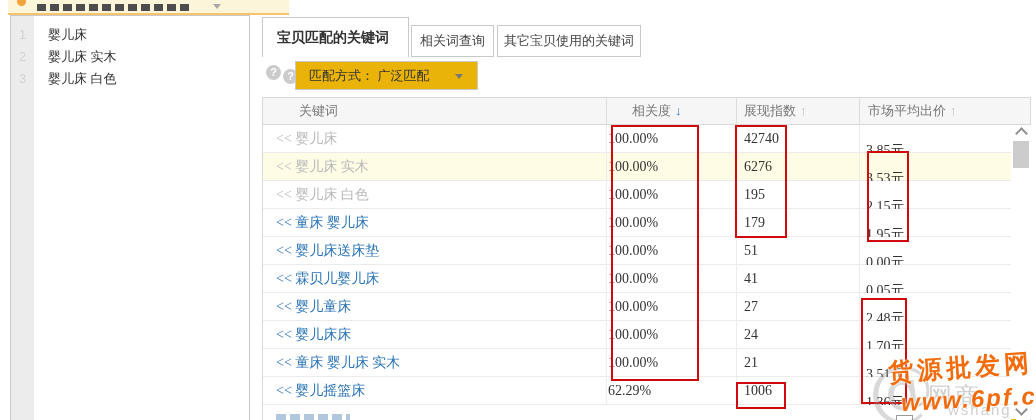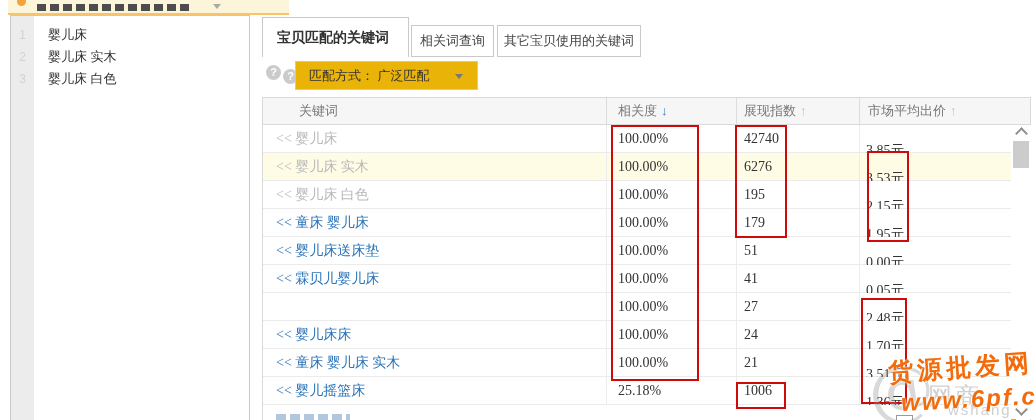--- a/index.html
+++ b/index.html
@@ -40,33 +40,33 @@
             border-left:4px solid rgba(0,0,0,0);border-right:4px solid rgba(0,0,0,0);border-top:5px solid #777;}
 
   
   .tbl{position:absolute;left:262px;top:97px;width:769px;height:323px;
        border-left:1px solid #d9d9d9;border-right:1px solid #d9d9d9;box-sizing:border-box;
        font-family:"Liberation Serif","DejaVu Serif",serif;font-size:14px;}
   .thead{position:absolute;left:0;top:0;width:100%;height:26px;line-height:26px;background:#f6f6f6;
          border-top:1px solid #d9d9d9;border-bottom:1px solid #d9d9d9;color:#777;
          font-family:"Liberation Sans","DejaVu Sans",sans-serif;font-size:13px;}
   .hc{position:absolute;top:0;height:26px;}
-  .hc1{left:13px;margin-left:23px;} .hc2{left:355px;cursor:pointer;text-align:right;} .hc3{left:481px;cursor:pointer;} .hc4{left:605px;cursor:pointer;}
+  .hc1{left:13px;margin-left:23px;} .hc2{left:369px;cursor:pointer;text-align:right;} .hc3{left:481px;cursor:pointer;} .hc4{left:605px;cursor:pointer;}
   .vsep{position:absolute;top:0;bottom:0;width:1px;background:#dcdcdc;}
   .arrow{font-size:13px;margin-left:4px;}
   .arrow-active{color:#2f7ac5;font-weight:bold;}
   .arrow-idle{color:#bdbdbd;}
 
   .rows{position:absolute;left:0;top:28px;width:748px;border-right:5px solid #eab308;box-sizing:content-box;}
   .row{position:relative;height:27px;line-height:27px;border-bottom:1px solid #ebebeb;background-color:#fff;
        background-image:linear-gradient(#ececec,#ececec),linear-gradient(#ececec,#ececec),linear-gradient(#ececec,#ececec);
        background-repeat:no-repeat;background-position:343px 0,473px 0,596px 0;background-size:1px 100%;}
   .row.hl{background-color:#fffce6;}
   .c{position:absolute;top:0;height:27px;white-space:nowrap;overflow:hidden;}
-  .c1{left:13px;width:325px;} .c2{left:355px;} .c3{left:481px;} .c4{left:603px;margin-top:12px;}
+  .c1{left:13px;width:325px;} .c2{left:345px;} .c3{left:481px;} .c4{left:603px;margin-top:12px;}
   .kw-gray .c1{color:#b9b9b9;}
   .kw-link .c1{color:#2b74b8;cursor:pointer;}
   .row-partial{position:relative;height:16px;background:#fff;}
   .smudge-kw{position:absolute;left:13px;top:9px;width:74px;height:7px;opacity:.8;
        background:repeating-linear-gradient(90deg,#9db9d4 0 10px,rgba(0,0,0,0) 10px 14px);}
   .smudge-price{position:absolute;left:633px;top:10px;width:15px;height:6px;border:1px solid #9a9a9a;border-bottom:none;}
 
   
   .sbar{position:absolute;left:748px;top:28px;width:20px;height:294px;background:#fff;}
   .sb-btn{position:absolute;left:0;width:20px;height:14px;cursor:pointer;}
@@ -181,39 +181,40 @@
         <span class="c c3">51</span>
         <span class="c c4">0.00元</span>
       </div>
       <div class="row kw-link">
         <span class="c c1">&lt;&lt; 霖贝儿婴儿床</span>
         <span class="c c2">100.00%</span>
         <span class="c c3">41</span>
         <span class="c c4">0.05元</span>
       </div>
       <div class="row kw-link">
+        <span class="c c1">&lt;&lt; 婴儿童床</span>
         <span class="c c2">100.00%</span>
         <span class="c c3">27</span>
         <span class="c c4">2.48元</span>
       </div>
       <div class="row kw-link">
         <span class="c c1">&lt;&lt; 婴儿床床</span>
         <span class="c c2">100.00%</span>
         <span class="c c3">24</span>
         <span class="c c4">1.70元</span>
       </div>
       <div class="row kw-link">
         <span class="c c1">&lt;&lt; 童床 婴儿床 实木</span>
         <span class="c c2">100.00%</span>
         <span class="c c3">21</span>
         <span class="c c4">3.51元</span>
       </div>
       <div class="row kw-link">
         <span class="c c1">&lt;&lt; 婴儿摇篮床</span>
-        <span class="c c2">25.18%</span>
+        <span class="c c2">62.29%</span>
         <span class="c c3">1006</span>
         <span class="c c4">1.36元</span>
       </div>
       <div class="row-partial">
         <span class="smudge-kw"></span>
         <span class="smudge-price"></span>
       </div>
     </div>
 
     <div class="sbar">

